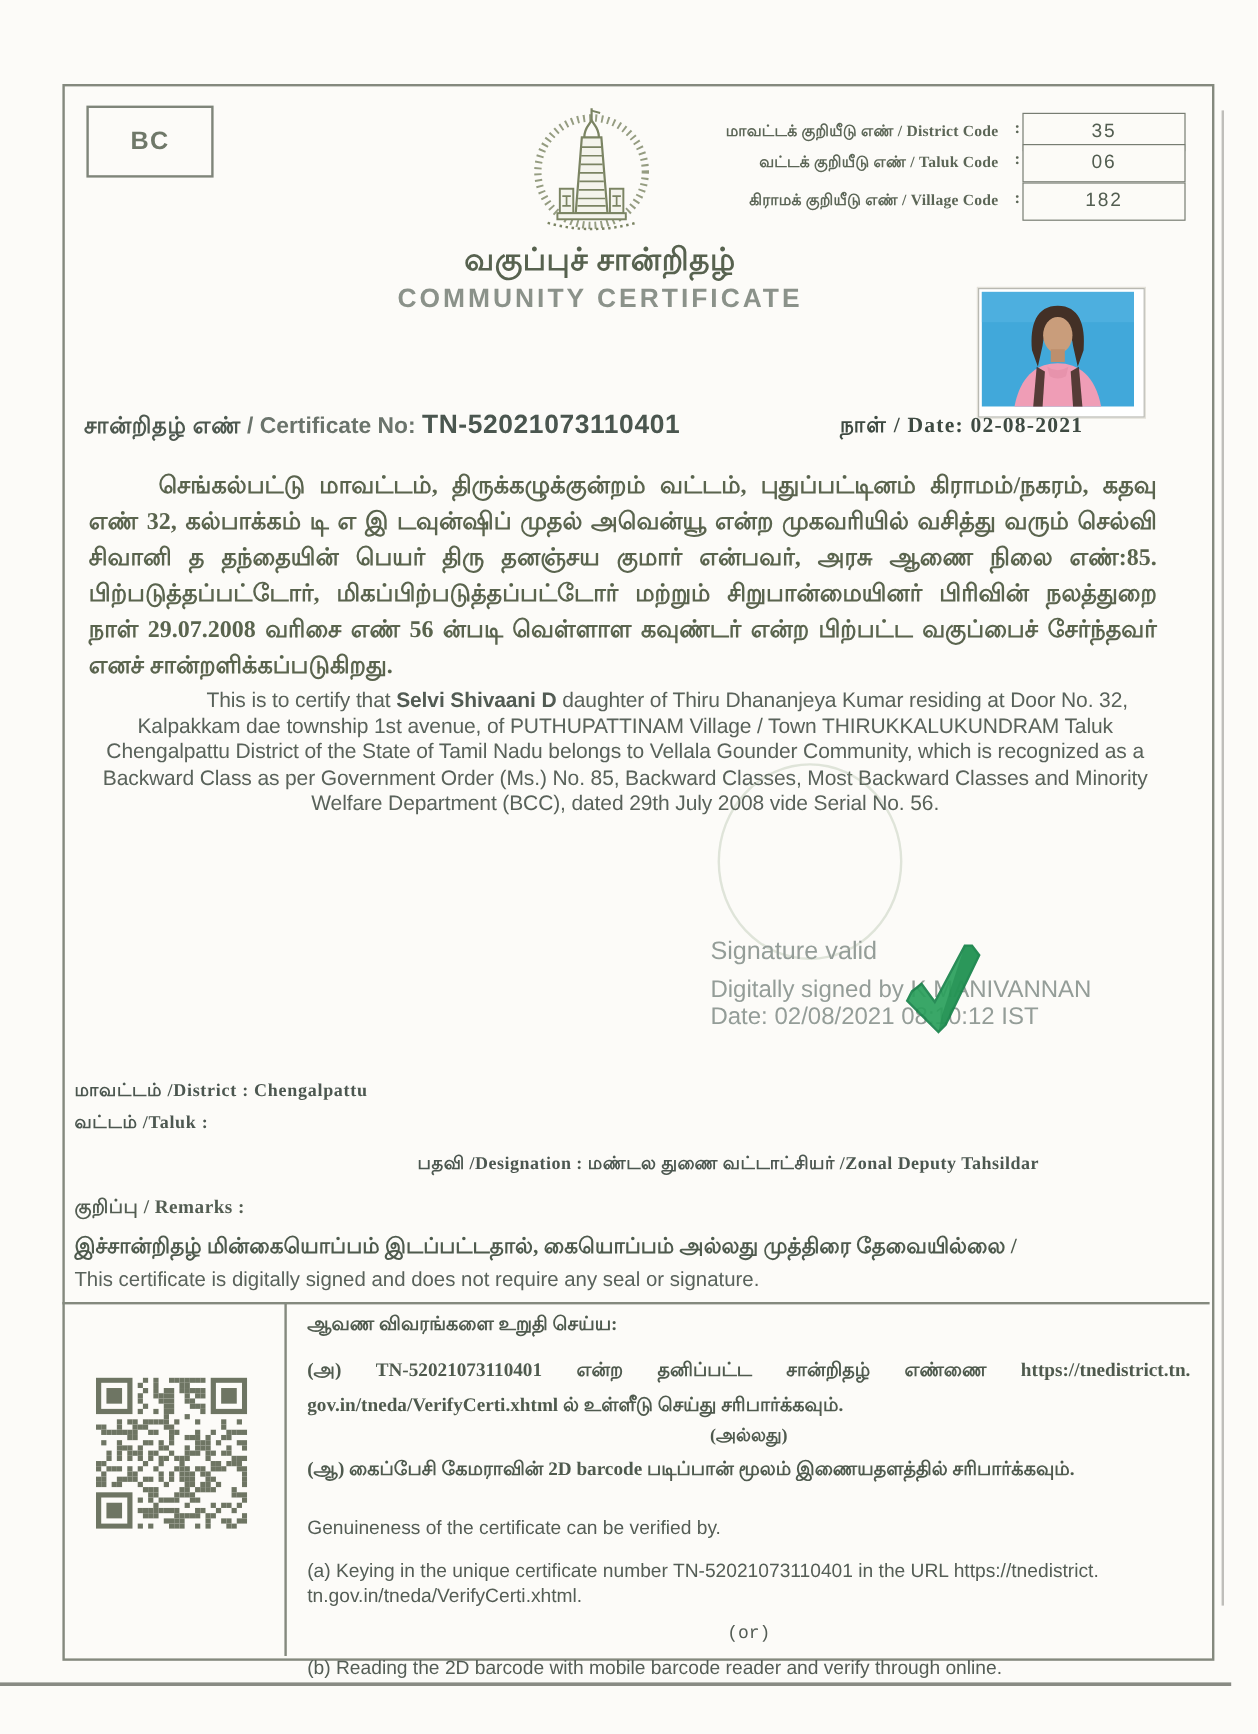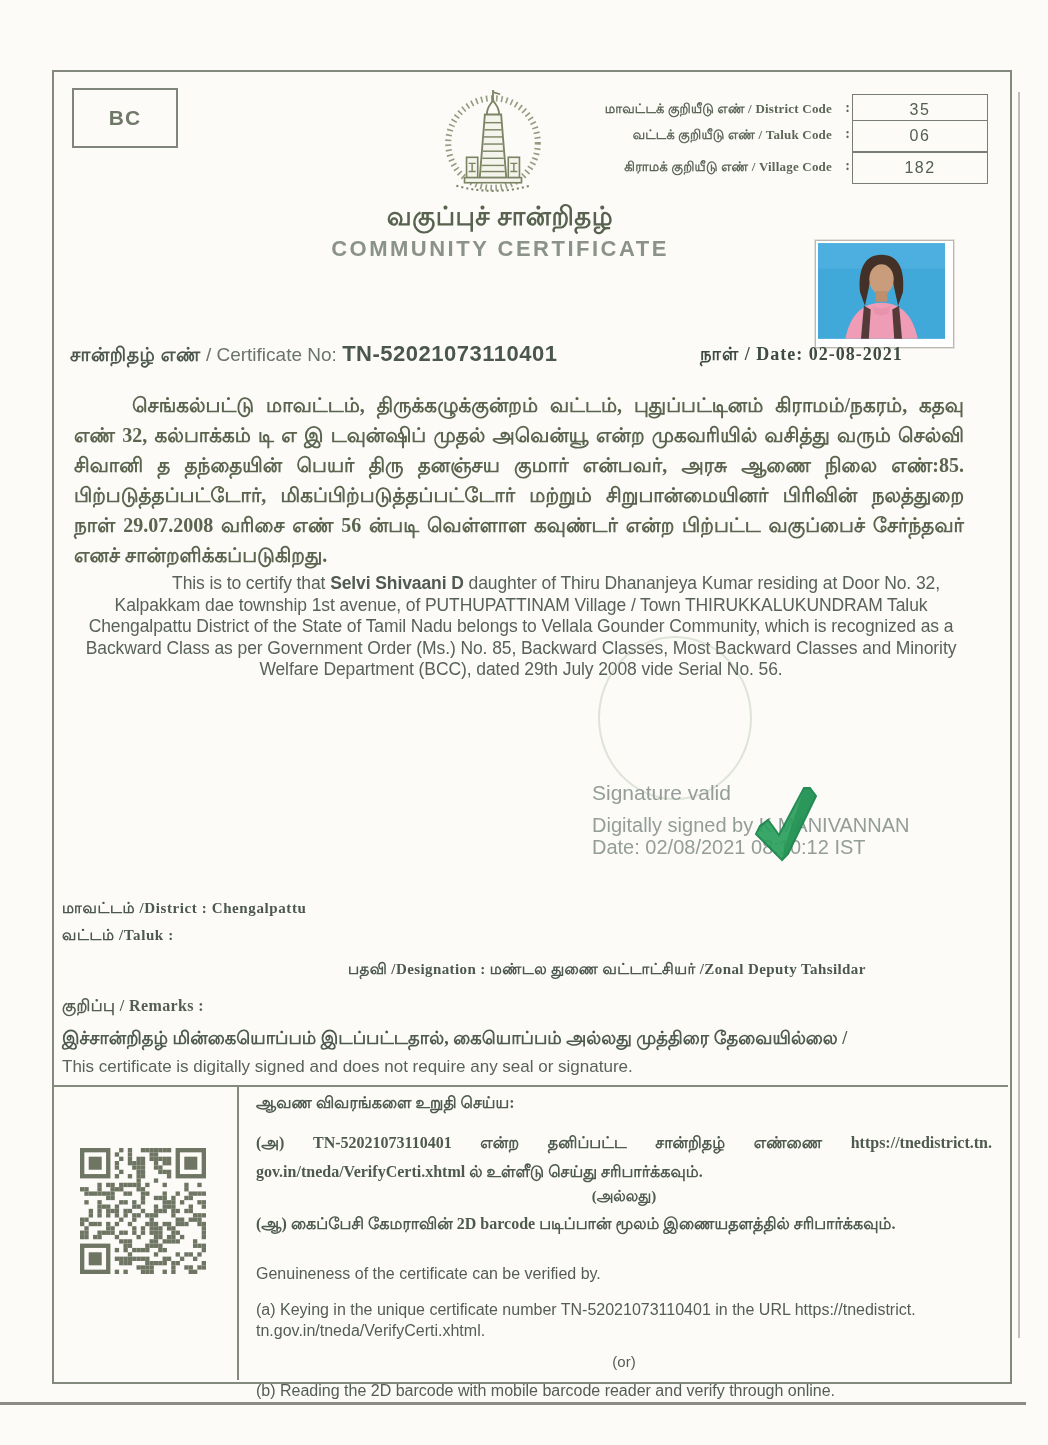--- a/index.html
+++ b/index.html
@@ -43,21 +43,21 @@
     font-family:"Liberation Sans", sans-serif; font-size:22px; font-weight:600;
     color:#8b928a; letter-spacing:2.5px;
   }
   .photo-frame{
     left:815px; top:240px; width:133px; height:102px; background:#ffffff;
     border:1px solid #b9b9b2; box-shadow:0 0 0 1px #e4e2da; padding:2px;
   }
   .photo-frame svg{display:block;}
   .cert-line{ left:70px; top:341px; width:660px; white-space:nowrap;}
   .cert-label-ta{ font-size:19px; font-weight:700; color:#4d584f; letter-spacing:.5px;}
-  .cert-label-en{ font-family:"Liberation Sans", sans-serif; font-size:19px; color:#6b746c;}
+  .cert-label-en{ font-family:"Liberation Sans", sans-serif; font-size:19px; color:#6b746c;font-weight:bold;}
   .cert-number{ font-family:"Liberation Sans", sans-serif; font-size:22px; font-weight:600; color:#4a564f; letter-spacing:.5px;margin-top:34px;}
   .date-line{
     left:700px; top:344px; width:310px; font-size:18px; font-weight:700;
     color:#3e4a42; letter-spacing:1px; white-space:nowrap;
   }
   .para-ta{
     left:74px; top:390px; width:890px;
     font-size:20px; font-weight:600; color:#5a644e; line-height:30px;
     text-align:justify; text-indent:58px;
   }
@@ -93,21 +93,21 @@
   .bottom-box-topline{ left:52px; top:1085px; width:956px; height:2px; background:#84897e;}
   .bottom-divider{ left:237px; top:1085px; width:2px; height:295px; background:#84897e;}
   .qr{ left:80px; top:1148px; width:126px; height:126px;}
   .verify-cell{ left:256px; top:1094px; width:736px;}
   .v-head-ta{ font-size:16px; font-weight:700; color:#4f5a4e; margin-bottom:14px;}
   .v-item-ta{ font-size:16px; font-weight:600; color:#4f5a4e; line-height:29px; text-align:justify; margin-bottom:2px;}
   .v-or{ text-align:center; font-size:15px; font-weight:600; color:#4f5a4e; margin-bottom:8px;}
   .v-item-ta2{ font-size:16px; font-weight:600; color:#4f5a4e; margin-bottom:30px;}
   .v-head-en{ font-family:"Liberation Sans", sans-serif; font-size:16px; color:#545d55; margin-bottom:16px;}
   .v-item-en{ font-family:Liberation Sans, sans-serif; font-size:16px; color:#545d55; line-height:21px; margin-bottom:12px;}
-  .v-or-en{ font-family:Liberation Sans, sans-serif; text-align:center; font-size:15px; color:#545d55; margin-bottom:10px;}
+  .v-or-en{ font-family:Liberation Mono, monospace; text-align:center; font-size:15px; color:#545d55; margin-bottom:10px;}
   .scan-edge{ left:1018px; top:92px; width:2px; height:1246px; background:#8d8d86; opacity:.55;}
   .footer-line{ left:0; top:1402px; width:1026px; height:3px; background:#63655e; opacity:.75;}
 </style>
 </head>
 <body>
 
 <div class="page">
 
   <div class="abs doc-border"></div>
 

